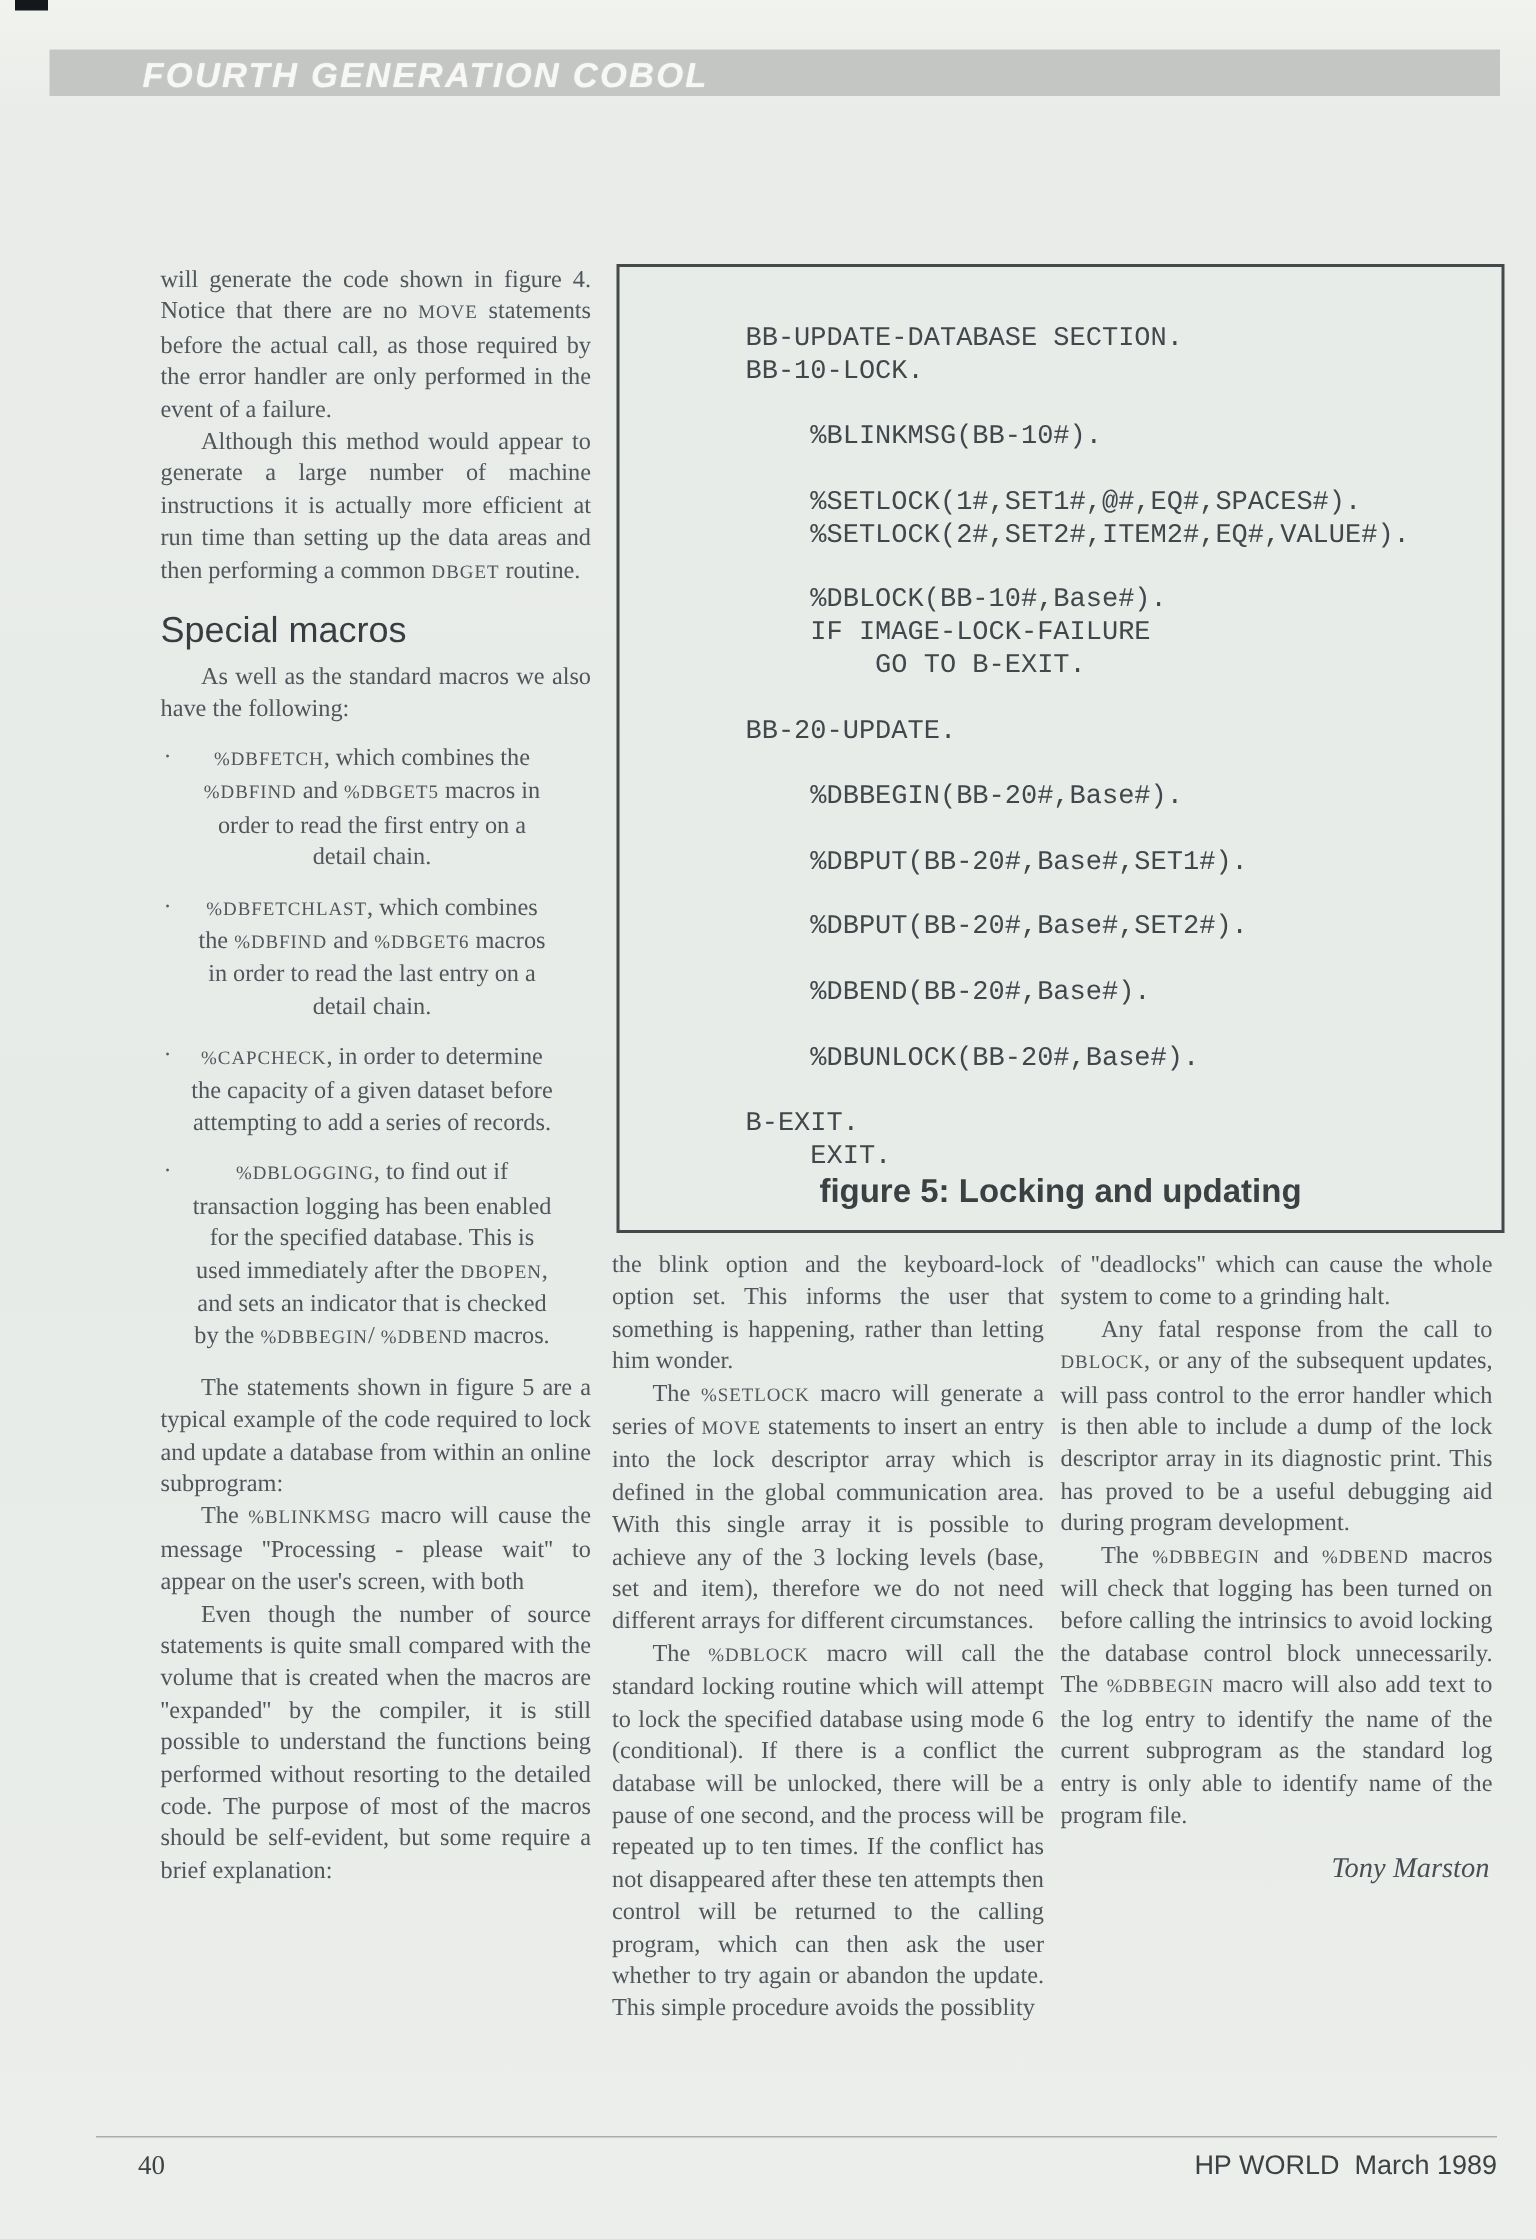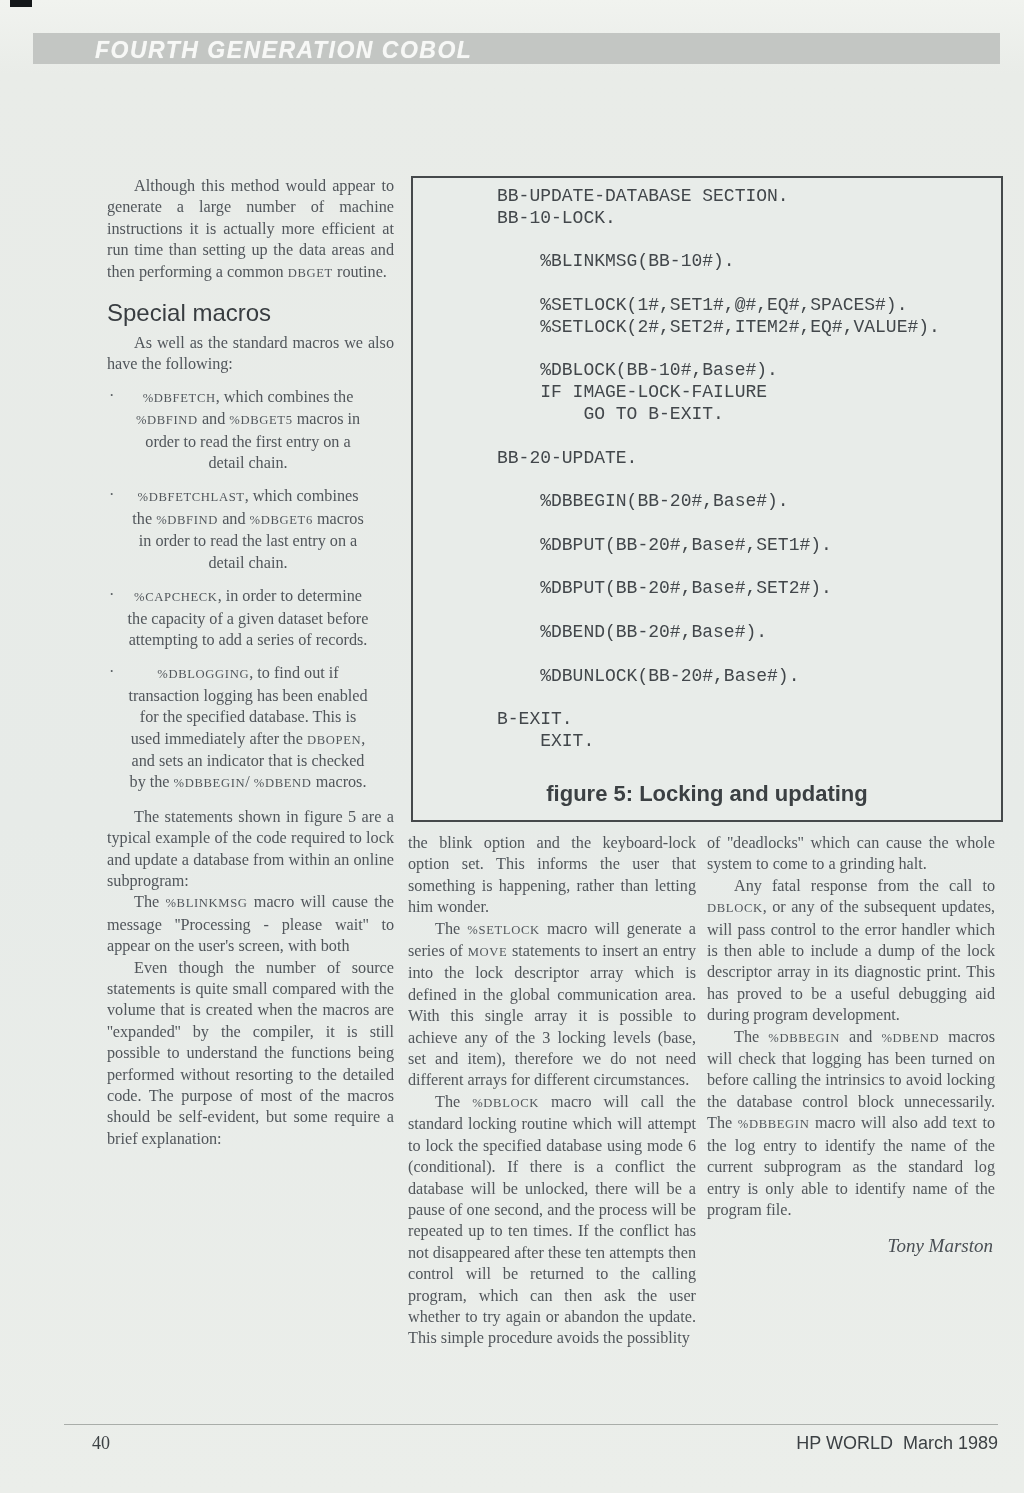--- a/index.html
+++ b/index.html
@@ -36,21 +36,21 @@
   .bullets{list-style:none;margin:11px 0 0;padding:0;}
   .bullet{position:relative;padding-left:19px;width:244px;margin-bottom:12px;}
   .marker{position:absolute;left:2px;top:-1px;color:#5a5f63;}
   .btext{display:block;text-align:center;}
   .figure-box{
     position:absolute;left:411px;top:176px;width:592px;height:646px;
     border:2px solid #45494b;box-sizing:border-box;
     background:#e8ece9;
   }
   .code{
-    margin:8px 0 0 84px;
+    margin:38px 0 0 84px;
     font-family:"Liberation Mono", monospace;
     font-size:18px;line-height:21.8px;color:#42474b;white-space:pre;
   }
   .caption{
     position:absolute;left:0;bottom:13px;width:100%;text-align:center;
     font-family:"Liberation Sans", sans-serif;font-weight:bold;font-size:22px;color:#3b4043;margin-top:32px;
   }
   .byline{margin-top:14px;text-align:right;font-style:italic;font-size:19px;color:#4a4f54;padding-right:2px;}
   .footer-rule{position:absolute;left:64px;top:1424px;width:934px;height:1px;background:#a9ada9;}
   .page-number{
@@ -67,20 +67,21 @@
 
 <div class="page">
 
   <div class="corner-mark"></div>
 
   <div class="banner">
     <span class="banner-title">FOURTH GENERATION COBOL</span>
   </div>
 
   <div class="col left-col">
+    <p class="par rich">will generate the code shown in figure 4. Notice that there are no <span class="sc">MOVE</span> statements before the actual call, as those required by the error handler are only performed in the event of a failure.</p>
     <p class="par rich indent">Although this method would appear to generate a large number of machine instructions it is actually more efficient at run time than setting up the data areas and then performing a common <span class="sc">DBGET</span> routine.</p>
     <h2 class="heading">Special macros</h2>
     <p class="par rich indent">As well as the standard macros we also have the following:</p>
     <ul class="bullets">
       <li class="bullet">
         <span class="marker">·</span>
         <span class="btext rich"><span class="sc">%DBFETCH</span>, which combines the <span class="sc">%DBFIND</span> and <span class="sc">%DBGET5</span> macros in order to read the first entry on a detail chain.</span>
       </li>
       <li class="bullet">
         <span class="marker">·</span>

